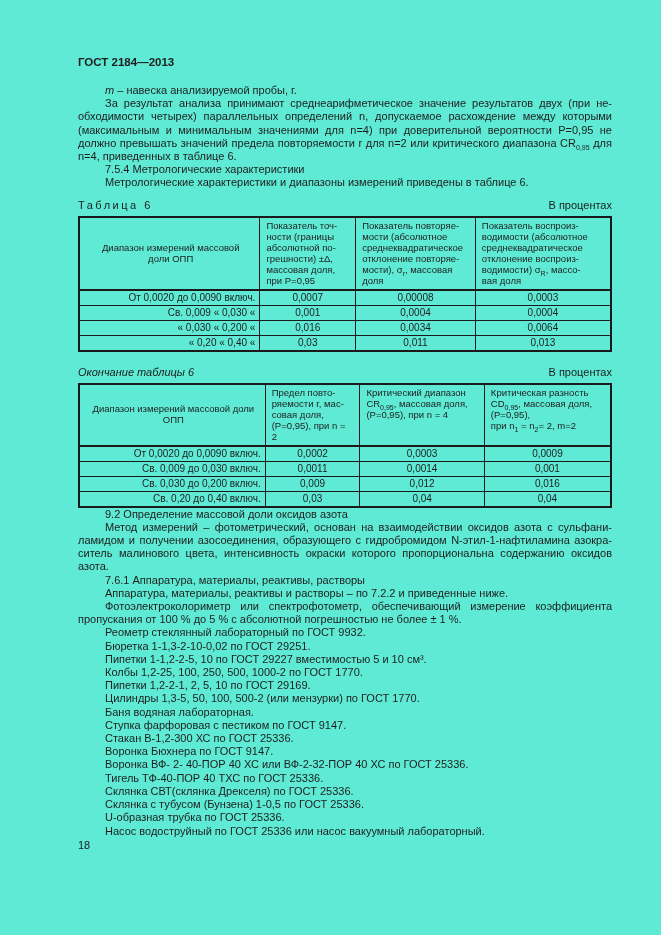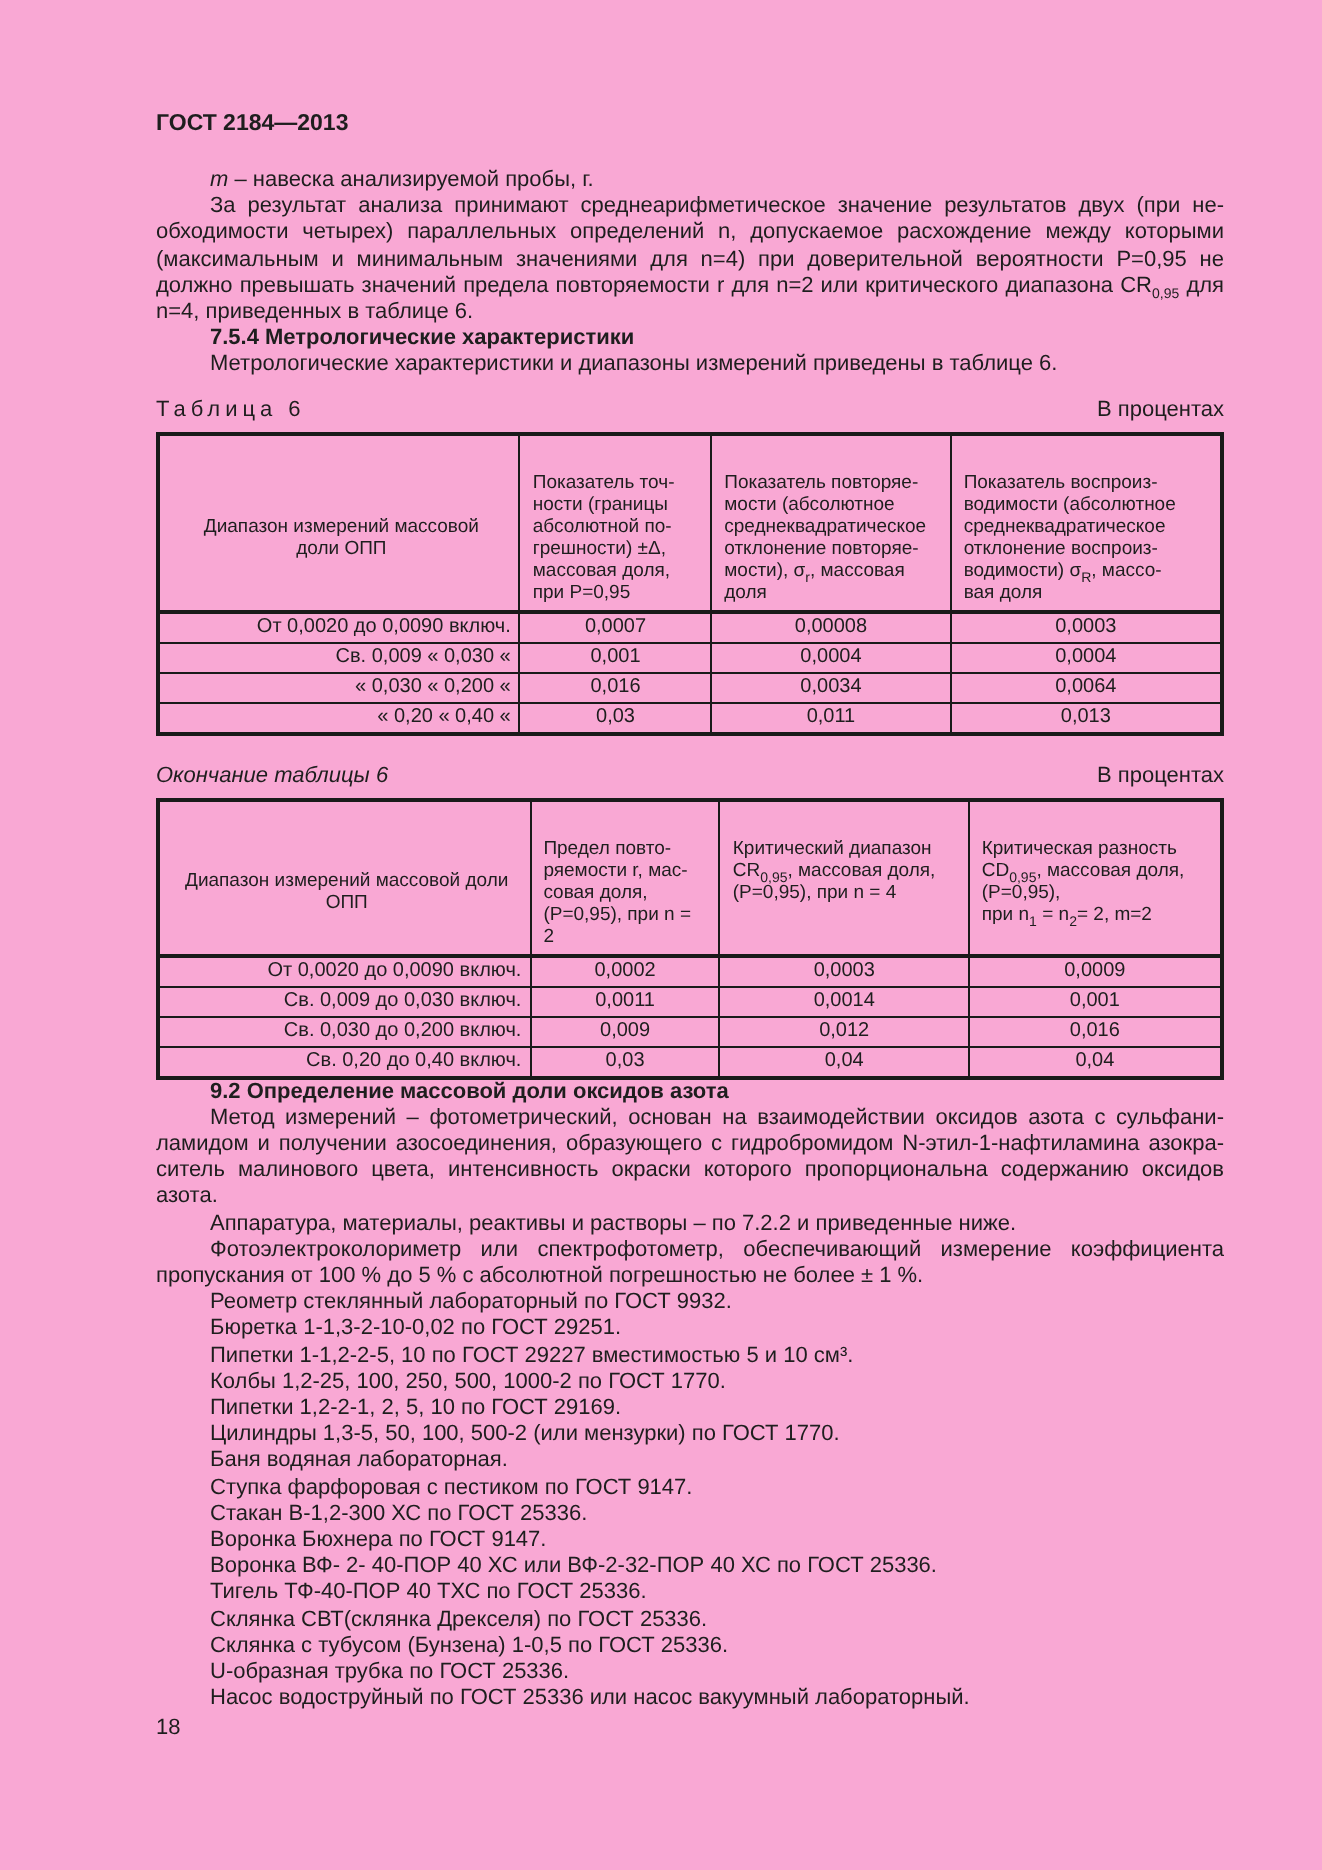--- a/index.html
+++ b/index.html
@@ -1,45 +1,45 @@
 <!DOCTYPE html>
 <html><head>
 <meta charset="utf-8">
 <style>
   html,body { margin:0; padding:0; background:#e8e8e8; }
   .page {
-    width:661px; height:935px; background:#f9a8d4; margin:0 auto;
+    width:661px; height:935px; background:#5eead4; margin:0 auto;
     box-sizing:border-box; padding:56px 49px 0 78px;
     font-family:"Liberation Sans", sans-serif; color:#1e1e1e;
     position:relative; overflow:hidden;
   }
   .doc-header { font-size:11.5px; font-weight:bold; margin:0 0 16px 0; }
   p.body {
     font-size:11px; line-height:13.2px; margin:0;
     text-align:justify; text-indent:27px;
   }
-  p.heading { font-weight:bold; }
+  p.heading { font-weight:normal; }
   .cap-row {
     display:flex; justify-content:space-between; align-items:flex-end;
     font-size:11px; margin:9px 0 5px 0;
   }
   .cap-spaced { letter-spacing:2.5px; }
   .cap-italic { font-style:italic; }
   .gap14 { margin-top:14px;gap:34px; }
   .gap20 { margin-top:20px; }
   table.gost {
     border-collapse:collapse; width:100%;
     border:2px solid #1a1a1a; table-layout:fixed;
   }
   table.gost th, table.gost td {
     border:1px solid #1a1a1a; box-sizing:border-box;
   }
   table.gost thead th {
     font-weight:normal; font-size:9.5px; line-height:11px;
-    padding:18px 4px 3px 6px; text-align:left; vertical-align:top;
+    padding:2px 4px 3px 6px; text-align:left; vertical-align:top;
     white-space:pre-line; border-bottom:2px solid #1a1a1a;
   }
   table.gost thead th.c1 { text-align:center; vertical-align:middle; }
   table.gost td {
     font-size:10px; line-height:12px; padding:1px 4px; height:13px;
   }
   table.gost td.lbl { text-align:right; padding-left:5px; }
   table.gost td.num { text-align:center; }
   .w1 { width:34%; } .w2 { width:18%; } .w3 { width:22.5%; } .w4 { width:25.5%; }
   .v1 { width:35%;margin-top:18px; } .v2 { width:17.8%; } .v3 { width:23.4%; } .v4 { width:23.8%; }
@@ -167,20 +167,21 @@
         <td class="num">0,03</td>
         <td class="num">0,04</td>
         <td class="num">0,04</td>
       </tr>
     </tbody>
   </table>
 
   <p class="body heading gap20">9.2 Определение массовой доли оксидов азота</p>
   <p class="body sec76-gap">Метод измерений – фотометрический, основан на взаимодействии оксидов азота с сульфани-ламидом и получении азосоединения, образующего с гидробромидом N-этил-1-нафтиламина азокра-ситель малинового цвета, интенсивность окраски которого пропорциональна содержанию оксидов азота.</p>
 
+  <p class="body heading">7.6.1 Аппаратура, материалы, реактивы, растворы</p>
   <p class="body">Аппаратура, материалы, реактивы и растворы – по 7.2.2 и приведенные ниже.</p>
   <p class="body">Фотоэлектроколориметр или спектрофотометр, обеспечивающий измерение коэффициента пропускания от 100 % до 5 % с абсолютной погрешностью не более ± 1 %.</p>
   <p class="body">Реометр стеклянный лабораторный по ГОСТ 9932.</p>
   <p class="body">Бюретка 1-1,3-2-10-0,02 по ГОСТ 29251.</p>
   <p class="body">Пипетки 1-1,2-2-5, 10 по ГОСТ 29227 вместимостью 5 и 10 см³.</p>
   <p class="body">Колбы 1,2-25, 100, 250, 500, 1000-2 по ГОСТ 1770.</p>
   <p class="body">Пипетки 1,2-2-1, 2, 5, 10 по ГОСТ 29169.</p>
   <p class="body">Цилиндры 1,3-5, 50, 100, 500-2 (или мензурки) по ГОСТ 1770.</p>
   <p class="body">Баня водяная лабораторная.</p>
   <p class="body">Ступка фарфоровая с пестиком по ГОСТ 9147.</p>

